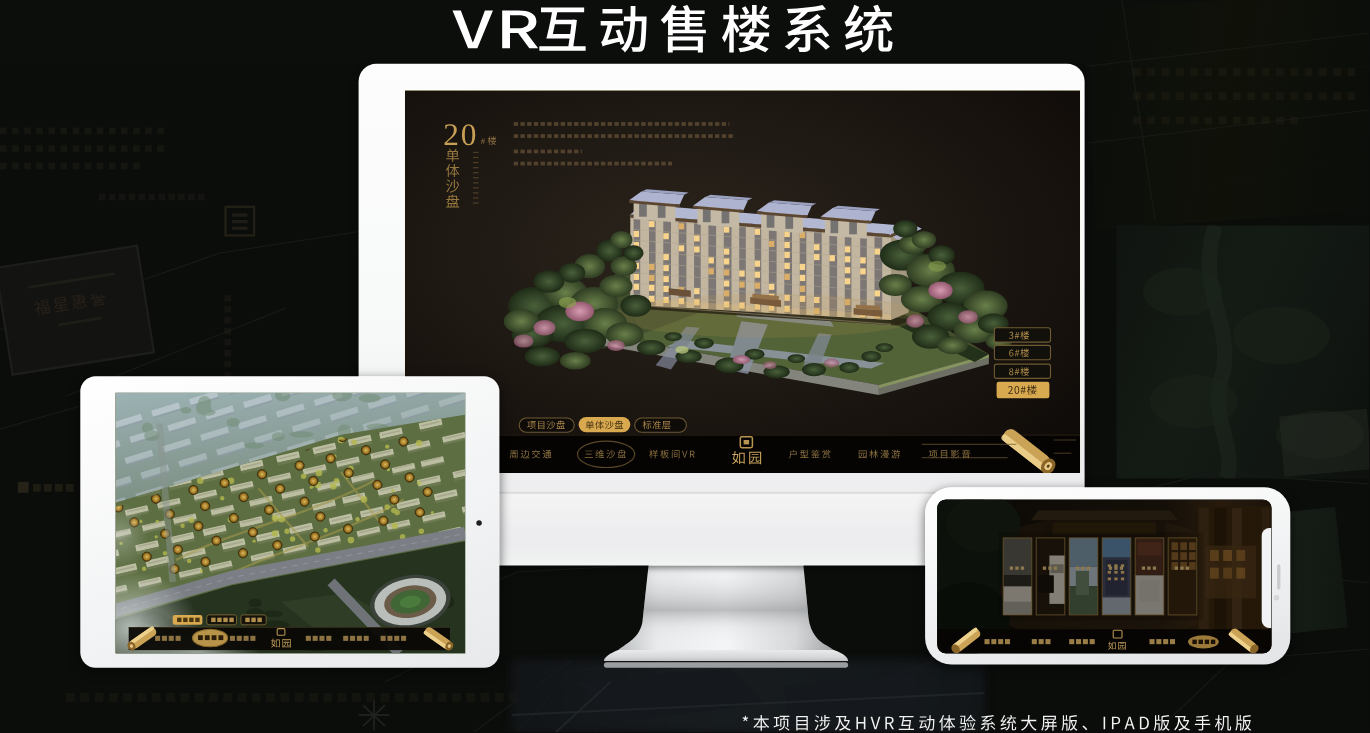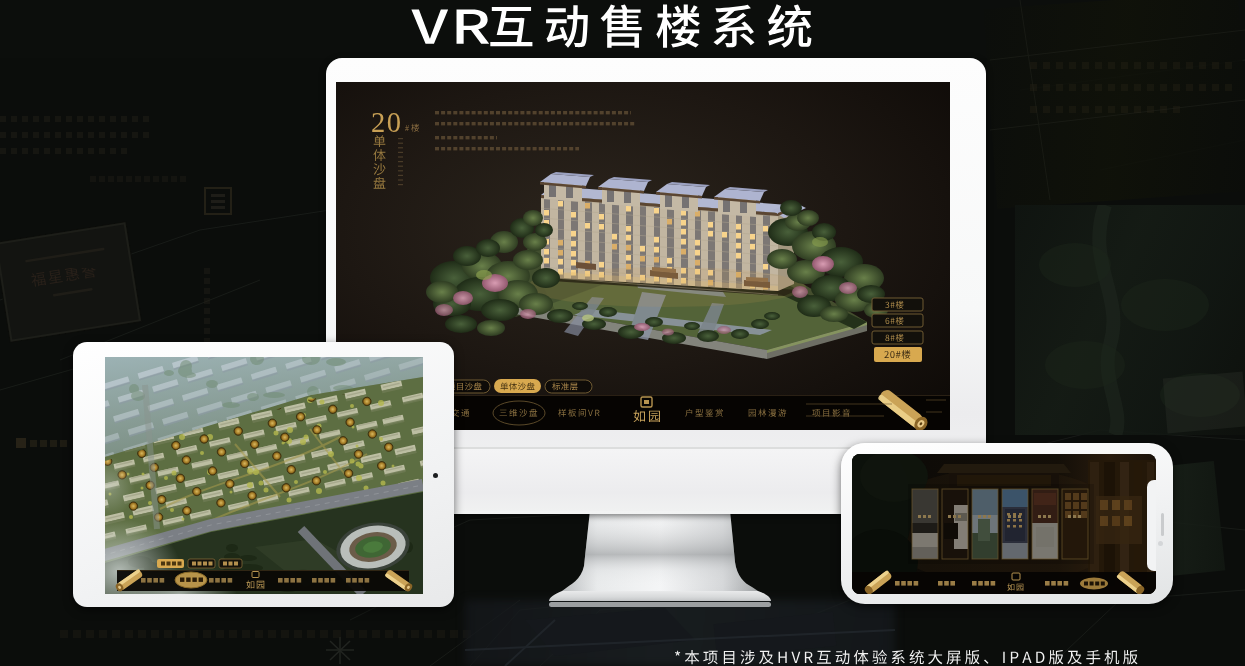--- a/index.html
+++ b/index.html
@@ -303,21 +303,21 @@
 <path d="M50 0 L190 0 L195 52 C197 66 204 73 212 77 L218 81 L22 81 C31 74 41 70 44 56 Z" fill="url(#neckg)"></path>
 <path d="M50 0 L190 0 L195 52 C197 66 204 73 212 77 L218 81 L22 81 C31 74 41 70 44 56 Z" fill="url(#neckv)"></path>
 <path d="M22 81 L218 81 C227 84 231 88 231 91 L9 91 C9 88 14 84 22 81 Z" fill="url(#baseg)"></path>
 <rect x="9" y="92" width="222" height="5" rx="2.5" fill="#9b9ea0"></rect>
 </svg>
 
 <div class="abs" style="left:326px;top:58px;width:660px;height:456px;background:linear-gradient(180deg,#fdfdfd 0%,#f7f8f8 55%,#ececee 78%,#f2f3f3 100%);border-radius:16px;box-shadow:0 2px 6px rgba(0,0,0,0.5);"></div>
 <div class="abs" style="left:326px;top:447px;width:660px;height:2px;background:#dcdddd;"></div>
 <div class="abs" style="left:326px;top:449px;width:660px;height:62px;background:linear-gradient(180deg,#f4f4f5,#ececee 70%,#f0f1f1);"></div>
 
-<div class="abs" style="left:336px;top:82px;width:614px;height:348px;background:#fef9c3;overflow:hidden;">
+<div class="abs" style="left:368px;top:82px;width:614px;height:348px;background:#fef9c3;overflow:hidden;">
 <svg width="614" height="348" viewBox="0 0 614 348">
 <defs>
 <radialGradient id="scrbg" cx="0.42" cy="0.42" r="0.75">
 <stop offset="0" stop-color="#2c251d"></stop>
           <stop offset="0.55" stop-color="#1d1712"></stop>
           <stop offset="1" stop-color="#0f0b08"></stop>
         </radialGradient>
 <linearGradient id="wallL" x1="0" y1="0" x2="1" y2="0">
           <stop offset="0" stop-color="#b9b2a4"></stop>
           <stop offset="1" stop-color="#8d8578"></stop>

